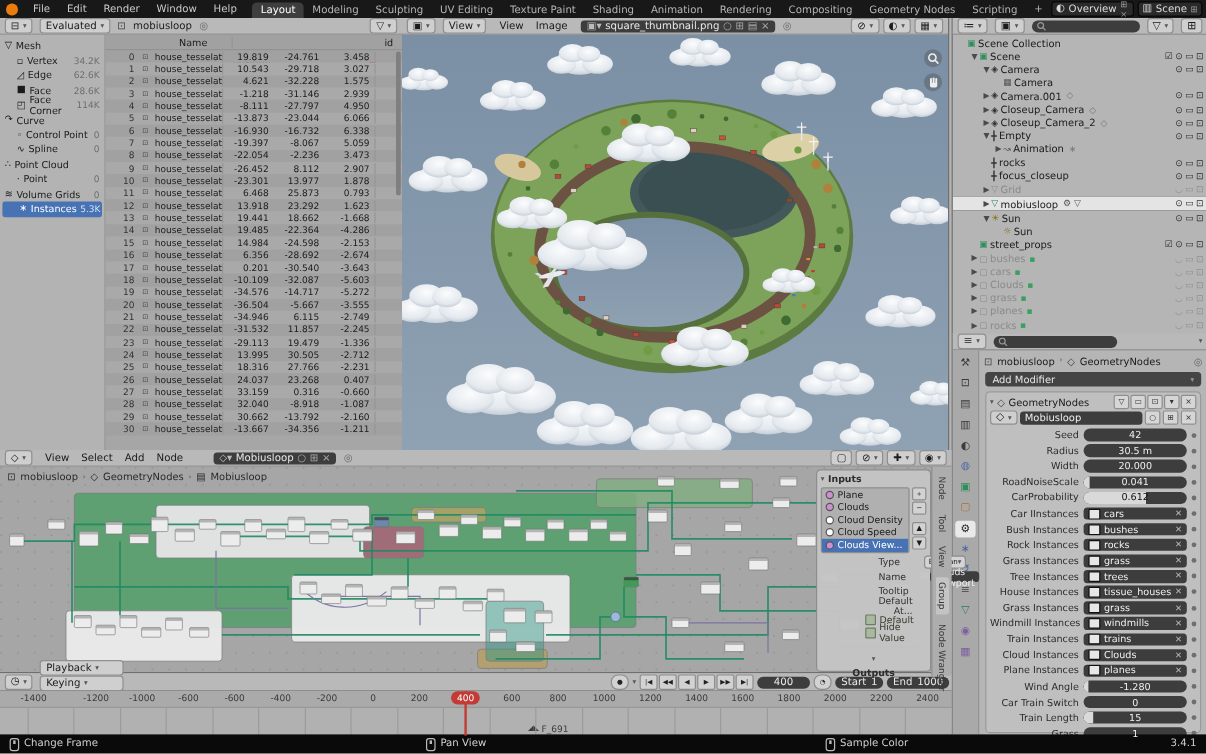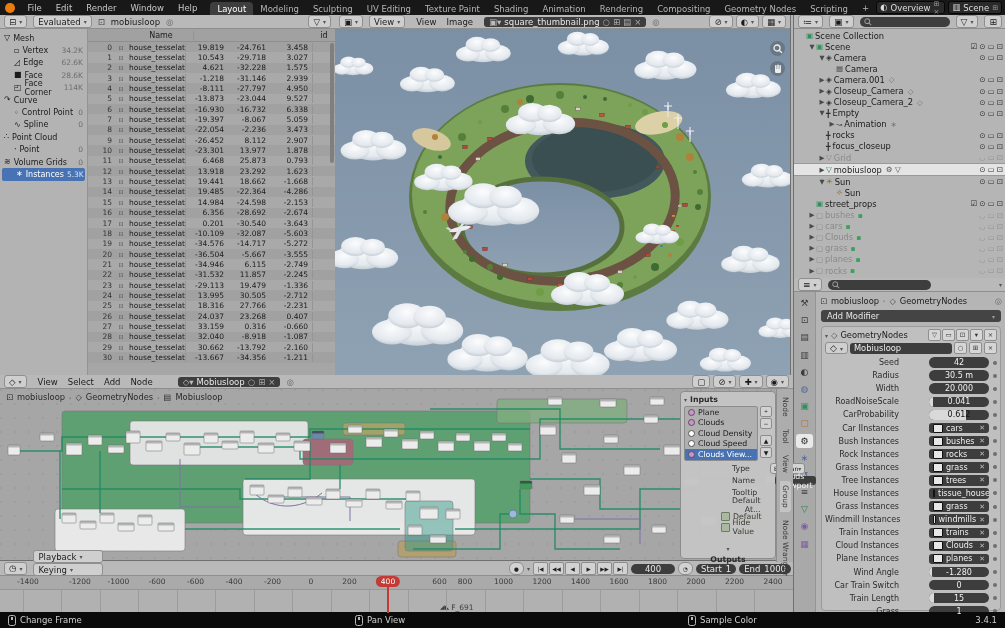--- a/index.html
+++ b/index.html
@@ -74,21 +74,21 @@
   #add-mod .mini{margin-left:auto;color:#999;}
   #mod-panel{background:#bfbfbf;border:1px solid #9a9a9a;border-radius:4px;margin:1px;flex:1;display:flex;flex-direction:column;min-height:0;padding:2px 3px;}
   #mod-head{display:flex;align-items:center;gap:3px;height:13px;font-size:8.3px;}
   #mod-head .toggles{margin-left:auto;display:flex;gap:1px;}
   .tgl{width:11px;height:10px;background:#d6d6d6;border:1px solid #8f8f8f;border-radius:2px;font-size:6.5px;display:flex;align-items:center;justify-content:center;color:#333;}
   #grp-row{display:flex;align-items:center;gap:2px;height:13px;margin:1px 0 2px;}
   #grp-name{flex:1;background:#3d3d3d;color:#eee;border-radius:3px;height:11px;display:flex;align-items:center;padding:0 4px;font-size:8.3px;}
   #fields{flex:1;display:flex;flex-direction:column;}
   .f-row{display:flex;align-items:center;height:13.1px;gap:4px;}
   .f-lbl{width:74px;text-align:right;font-size:8px;color:#2c2c2c;white-space:nowrap;}
-  .f-val{flex:1;position:relative;height:10.5px;border-radius:6px;background:#3d3d3d;color:#f0f0f0;display:flex;align-items:center;justify-content:center;font-size:8px;overflow:hidden;margin-left:26px;}
+  .f-val{flex:1;position:relative;height:10.5px;border-radius:6px;background:#3d3d3d;color:#f0f0f0;display:flex;align-items:center;justify-content:center;font-size:8px;overflow:hidden;}
   .f-val .fill{position:absolute;left:0;top:0;bottom:0;background:#d9d9d9;}
   .f-val .vtxt{position:relative;z-index:2;}
   .f-val.lightfill .vtxt{color:#111;}
   .f-val.coll{justify-content:flex-start;padding:0 4px;gap:3px;border-radius:3px;}
   .f-val .cico{width:8px;height:7px;background:#e7e7e7;border-radius:1px;border:1px solid #111;}
   .f-val .x{margin-left:auto;color:#bbb;font-size:7px;}
   .f-dot{width:4px;height:4px;border-radius:50%;background:#6f6f6f;}
   
   #nodeed{left:0;top:375px;width:793px;height:185px;display:flex;flex-direction:column;}
   #ne-header{height:14px;font-size:8.5px;}
@@ -292,21 +292,21 @@
             <span class="c-y">-27.797</span>
             <span class="c-z">4.950</span>
             <span class="c-id"></span>
           </div>
           <div class="t-row">
             <span class="c-idx">5</span>
             <span class="c-ico">⊡</span>
             <span class="c-name">house_tesselation.012</span>
             <span class="c-x">-13.873</span>
             <span class="c-y">-23.044</span>
-            <span class="c-z">9.527</span>
+            <span class="c-z">6.066</span>
             <span class="c-id"></span>
           </div>
           <div class="t-row">
             <span class="c-idx">6</span>
             <span class="c-ico">⊡</span>
             <span class="c-name">house_tesselation.001</span>
             <span class="c-x">-16.930</span>
             <span class="c-y">-16.732</span>
             <span class="c-z">6.338</span>
             <span class="c-id"></span>
@@ -1631,21 +1631,21 @@
       <span class="tick" style="left: 28px;">-1400</span>
       <span class="tick" style="left: 80px;">-1200</span>
       <span class="tick" style="left: 118.5px;">-1000</span>
       <span class="tick" style="left: 157px;">-600</span>
       <span class="tick" style="left: 195.5px;">-600</span>
       <span class="tick" style="left: 234px;">-400</span>
       <span class="tick" style="left: 272.5px;">-200</span>
       <span class="tick" style="left: 311px;">0</span>
       <span class="tick" style="left: 349.5px;">200</span>
       <span class="tick" style="left: 388px;">400</span>
-      <span class="tick" style="left: 426.5px; margin-left: 13px;">600</span>
+      <span class="tick" style="left: 426.5px;">600</span>
       <span class="tick" style="left: 465px;">800</span>
       <span class="tick" style="left: 503.5px;">1000</span>
       <span class="tick" style="left: 542px;">1200</span>
       <span class="tick" style="left: 580.5px;">1400</span>
       <span class="tick" style="left: 619px;">1600</span>
       <span class="tick" style="left: 657.5px;">1800</span>
       <span class="tick" style="left: 696px;">2000</span>
       <span class="tick" style="left: 734.5px;">2200</span>
       <span class="tick" style="left: 773px;">2400</span>
     </div>

